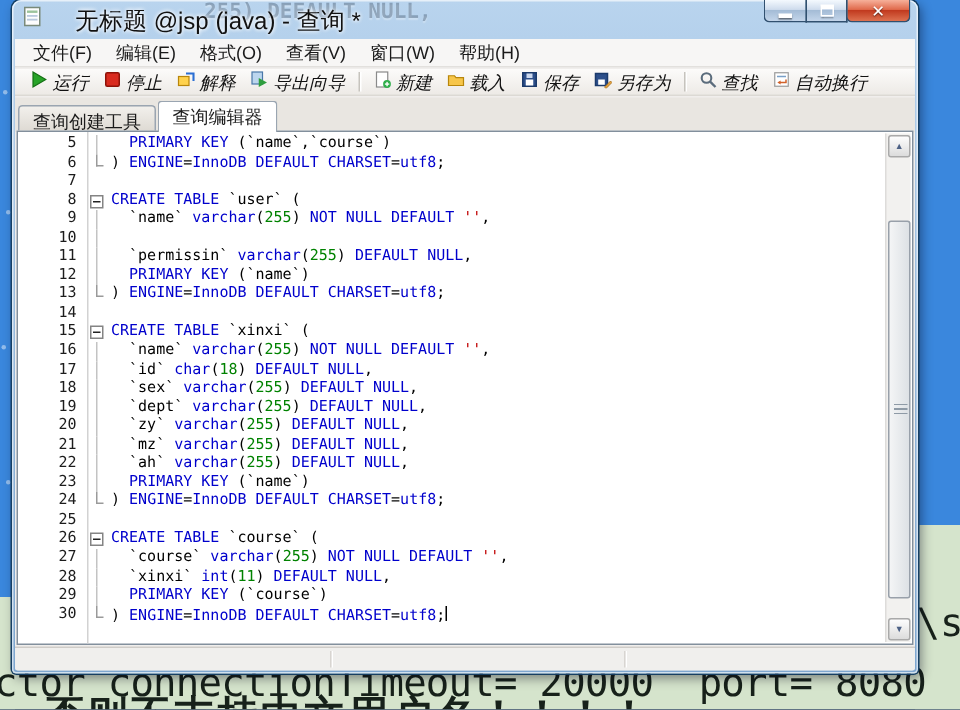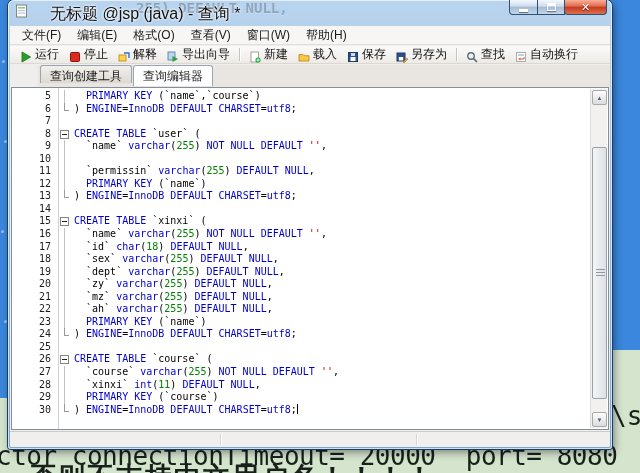--- a/index.html
+++ b/index.html
@@ -60,27 +60,27 @@
     position:absolute; left:0; right:0; top:0; height:19px; background:#f7f6f5;
     border-bottom:1px solid #e2e0dd; display:flex; align-items:center; padding-left:4px;
   }
   .menu-item { font-size:12px; color:#1a1a1a; padding:0 8px; height:100%; display:flex; align-items:center; }
   
   #toolbar {
     position:absolute; left:0; right:0; top:20px; height:18px;
     background:linear-gradient(#fcfbfa,#edeae6); border-bottom:1px solid #dcd9d4;
     display:flex; align-items:center; padding-left:5px;
   }
-  .tbtn { display:flex; align-items:flex-end; gap:3px; padding:0 5px; height:16px; font-size:12px; color:#111; }
+  .tbtn { display:flex; align-items:flex-start; gap:3px; padding:0 5px; height:16px; font-size:12px; color:#111;font-style:italic; }
   .tbtn svg { width:12px; height:12px; flex:0 0 auto; }
   .tsep { width:1px; height:13px; background:#c6c3bd; margin:0 4px; box-shadow:1px 0 0 #fff; }
   
   #tabstrip {
     position:absolute; left:0; right:0; top:39px; height:23px; background:#e9e6e1;
-    display:flex; align-items:flex-start; padding-left:2px;margin-left:28px;
+    display:flex; align-items:flex-end; padding-left:2px;
   }
   .tab {
     font-size:12px; color:#1a1a1a; padding:2px 9px 3px; border:1px solid #9aa5b1;
     border-bottom:none; border-radius:3px 3px 0 0; margin-right:1px;
   }
   .tab.inactive { background:linear-gradient(#f2f0ec,#ddd9d2); height:18px; }
   .tab.active { background:#fff; height:21px; position:relative; z-index:2; }
   
   #editor {
     position:absolute; left:1px; right:1px; top:61px; bottom:17px;

